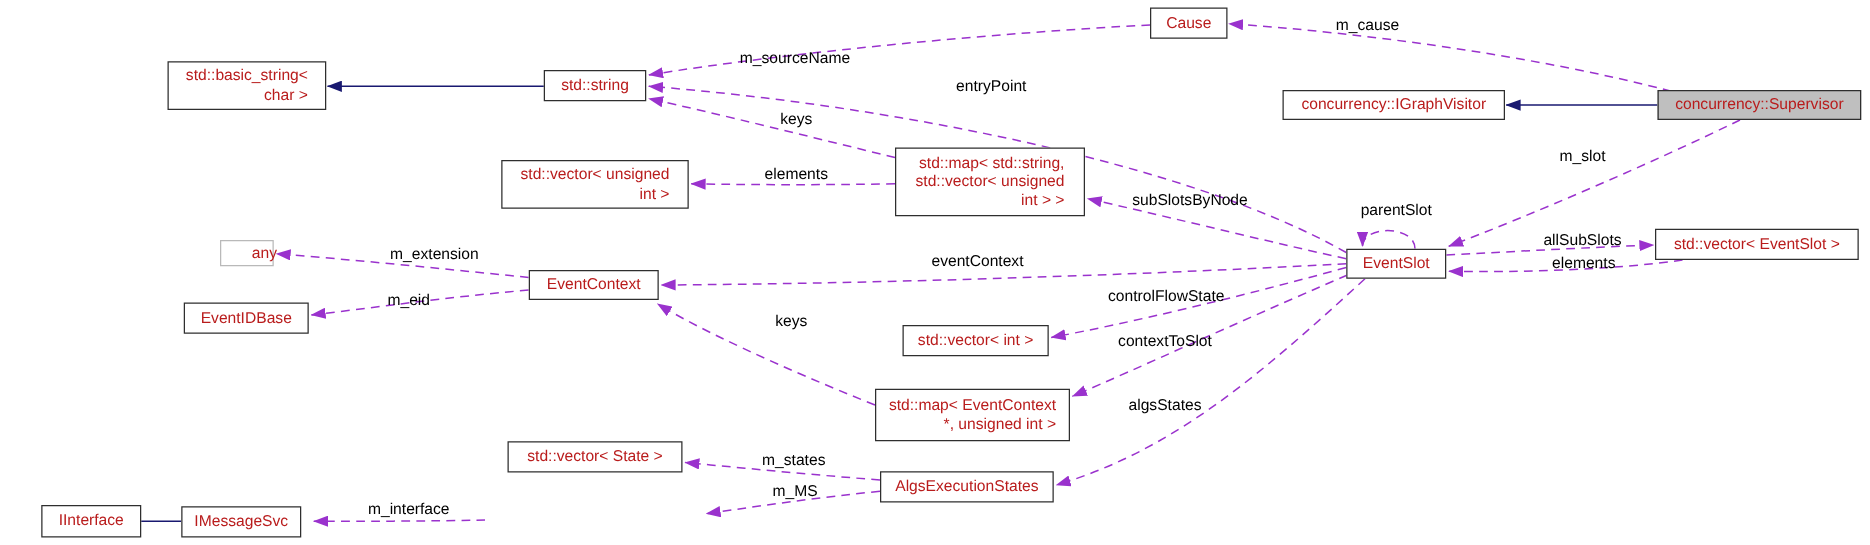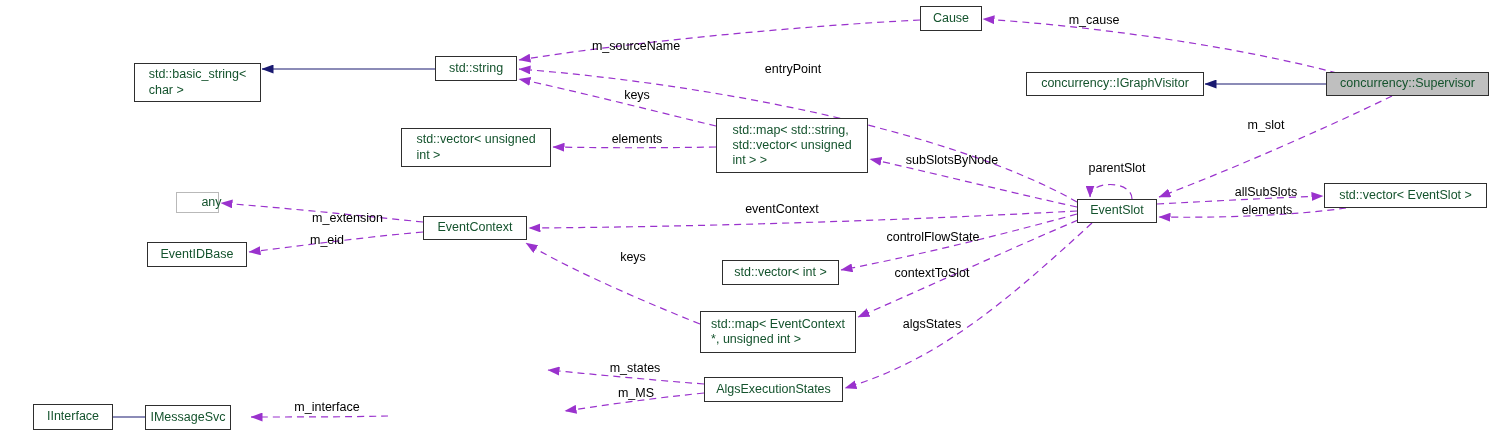--- a/index.html
+++ b/index.html
@@ -4,22 +4,22 @@
 <style>
   html,body { margin:0; padding:0; background:#ffffff; }
   .canvas {
     position:relative; width:1496px; height:436px; background:#ffffff;
     font-family:"Liberation Sans", sans-serif; overflow:hidden;
   }
   svg.edges { position:absolute; left:0; top:0; z-index:1; }
   .node {
     position:absolute; box-sizing:border-box; z-index:2;
     display:flex; align-items:center; justify-content:center;
-    background:#ffffff; border:1.4px solid #2e2e2e; color:#14532d;
-    font-size:12.5px; line-height:1.22; text-align:left; white-space:pre-line;
+    background:#ffffff; border:1.4px solid #2e2e2e; color:#b91c1c;
+    font-size:12.5px; line-height:1.22; text-align:right; white-space:pre-line;
   }
   .node.focus { background:#bfbfbf; }
   .node.ext { border:1px solid #b9b9b9;padding-left:28px; }
   .elabel {
     position:absolute; z-index:3; transform:translateX(-50%);
     font-size:12.5px; color:#000; white-space:nowrap;
   }
 </style>
 </head>
 <body>
@@ -59,54 +59,55 @@
       <path d="M 700,324 C 625,294 558,263 526,243" marker-end="url(#pa)"></path>
       <path d="M 1077,214 C 990,238 905,258 841,270" marker-end="url(#pa)"></path>
       <path d="M 1078,220 C 985,260 912,294 858,317" marker-end="url(#pa)"></path>
       <path d="M 1092,223 C 1010,298 940,360 845,388" marker-end="url(#pa)"></path>
       <path d="M 704,384 C 652,380 600,375 548,370" marker-end="url(#pa)"></path>
       <path d="M 704,393 C 655,398 612,404 565,411" marker-end="url(#pa)"></path>
       <path d="M 388,416 C 345,417 295,417 251,417" marker-end="url(#pa)"></path>
     </g>
   </svg>
 
-  <div class="node" style="left:134px; top:49px;  width:127px; height:39px;margin-top:14px;">std::basic_string&lt;
+  <div class="node" style="left:134px; top:49px;  width:127px; height:39px;">std::basic_string&lt;
 char &gt;</div>
   <div class="node" style="left:435px; top:56px;  width:82px;  height:25px;">std::string</div>
   <div class="node" style="left:920px; top:6px;   width:62px;  height:25px;">Cause</div>
   <div class="node" style="left:1026px;top:72px;  width:178px; height:24px;">concurrency::IGraphVisitor</div>
   <div class="node focus" style="left:1326px;top:72px; width:163px; height:24px;">concurrency::Supervisor</div>
   <div class="node" style="left:401px; top:128px; width:150px; height:39px;">std::vector&lt; unsigned
 int &gt;</div>
   <div class="node" style="left:716px; top:118px; width:152px; height:55px;">std::map&lt; std::string,
 std::vector&lt; unsigned
 int &gt; &gt;</div>
   <div class="node" style="left:1077px;top:199px; width:80px;  height:24px;">EventSlot</div>
   <div class="node" style="left:1324px;top:183px; width:163px; height:25px;">std::vector&lt; EventSlot &gt;</div>
   <div class="node ext" style="left:176px; top:192px; width:43px; height:21px;">any</div>
   <div class="node" style="left:423px; top:216px; width:104px; height:24px;">EventContext</div>
   <div class="node" style="left:147px; top:242px; width:100px; height:25px;">EventIDBase</div>
   <div class="node" style="left:722px; top:260px; width:117px; height:25px;">std::vector&lt; int &gt;</div>
   <div class="node" style="left:700px; top:311px; width:156px; height:42px;">std::map&lt; EventContext
 *, unsigned int &gt;</div>
   <div class="node" style="left:704px; top:377px; width:139px; height:25px;">AlgsExecutionStates</div>
+  <div class="node" style="left:406px; top:353px; width:140px; height:25px;">std::vector&lt; State &gt;</div>
   <div class="node" style="left:3px;   top:404px; width:80px;  height:26px;margin-left:30px;">IInterface</div>
-  <div class="node" style="left:145px; top:405px; width:86px; height:25px;">IMessageSvc</div>
+  <div class="node" style="left:145px; top:405px; width:96px; height:25px;">IMessageSvc</div>
 
   <div class="elabel" style="left:636px; top:39px;">m_sourceName</div>
   <div class="elabel" style="left:1094px;top:13px;">m_cause</div>
   <div class="elabel" style="left:793px; top:62px;">entryPoint</div>
   <div class="elabel" style="left:637px; top:88px;">keys</div>
   <div class="elabel" style="left:637px; top:132px;">elements</div>
   <div class="elabel" style="left:952px; top:153px;">subSlotsByNode</div>
   <div class="elabel" style="left:1266px;top:118px;">m_slot</div>
   <div class="elabel" style="left:1117px;top:161px;">parentSlot</div>
   <div class="elabel" style="left:1266px;top:185px;">allSubSlots</div>
   <div class="elabel" style="left:1267px;top:203px;">elements</div>
-  <div class="elabel" style="left:326px; top:211px;padding-left:43px;">m_extension</div>
+  <div class="elabel" style="left:326px; top:196px;padding-left:43px;">m_extension</div>
   <div class="elabel" style="left:327px; top:233px;">m_eid</div>
   <div class="elabel" style="left:782px; top:202px;">eventContext</div>
   <div class="elabel" style="left:633px; top:250px;">keys</div>
   <div class="elabel" style="left:933px; top:230px;">controlFlowState</div>
   <div class="elabel" style="left:932px; top:266px;">contextToSlot</div>
   <div class="elabel" style="left:932px; top:317px;">algsStates</div>
   <div class="elabel" style="left:635px; top:361px;">m_states</div>
   <div class="elabel" style="left:636px; top:386px;">m_MS</div>
   <div class="elabel" style="left:327px; top:400px;">m_interface</div>
 

